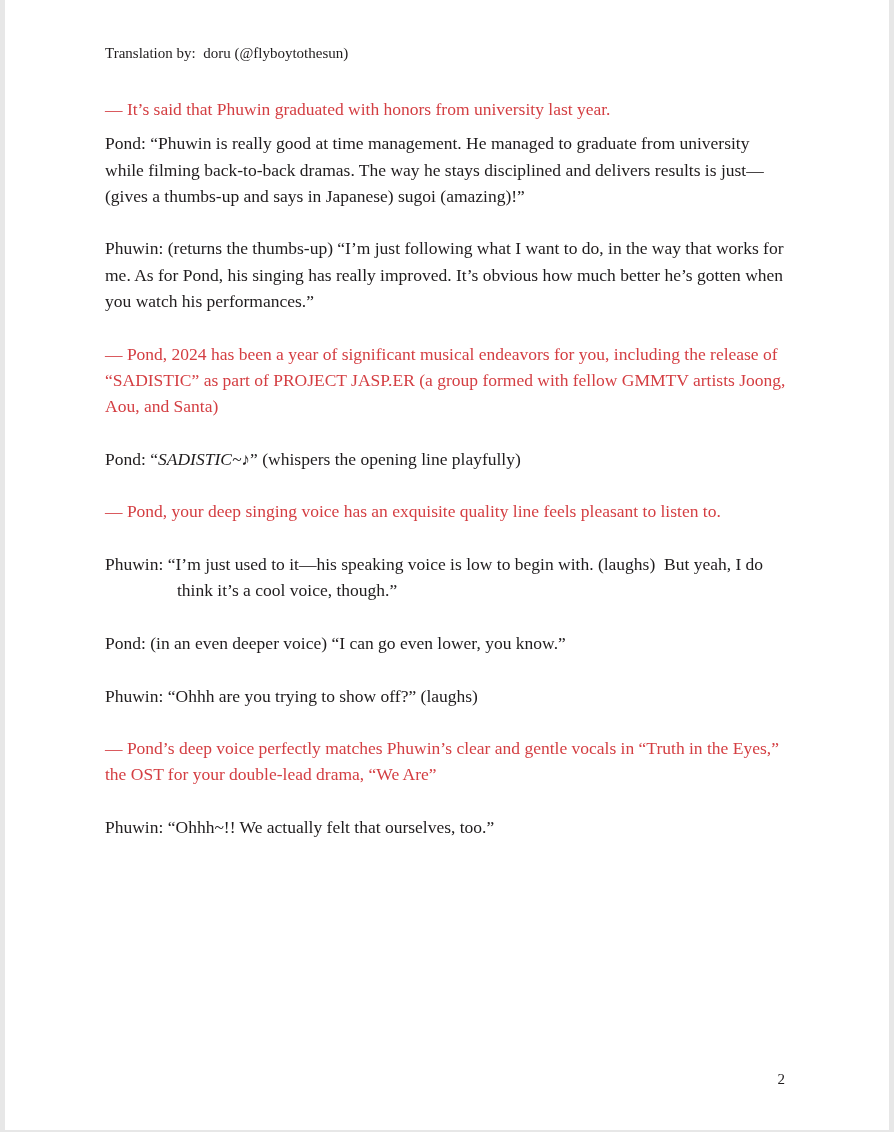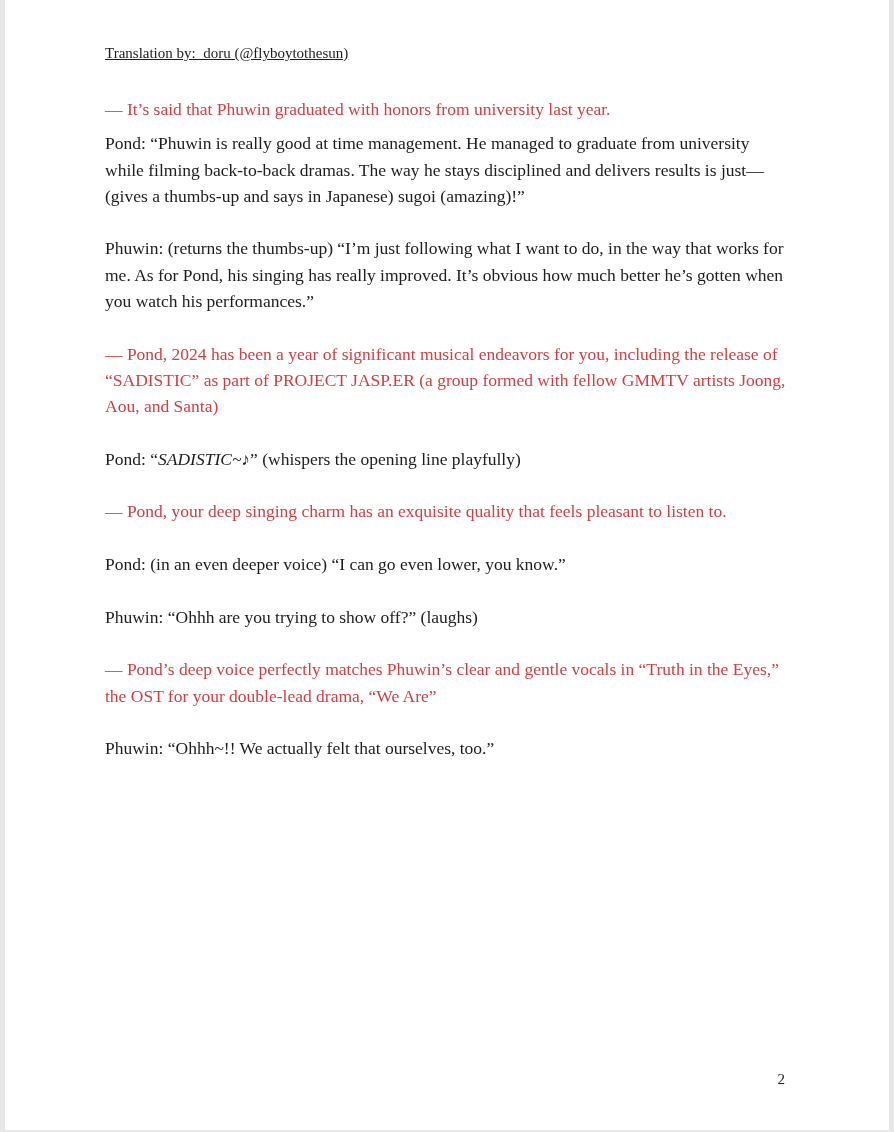--- a/index.html
+++ b/index.html
@@ -24,21 +24,20 @@
     background: #ffffff;
     box-sizing: border-box;
     padding: 42px 99px 0 100px;
     color: #1f1c1d;
   }
   .doc-header {
     font-size: 15px;
     line-height: 22px;
     margin: 0 0 32px 0;
     white-space: pre-wrap;
-    text-decoration: underline;
   }
   .para {
     font-size: 17.5px;
     line-height: 26.3px;
     margin: 0 0 26.3px 0;
     white-space: pre-wrap;
   }
   .para.question { color: #d43e42; }
   .para.no-gap { margin-bottom: 8px; }
   .para.hanging {
@@ -67,24 +66,25 @@
 
     <p class="para">Pond: “Phuwin is really good at time management. He managed to graduate from university while filming back-to-back dramas. The way he stays disciplined and delivers results is just— (gives a thumbs-up and says in Japanese) sugoi (amazing)!”</p>
 
     <p class="para">Phuwin: (returns the thumbs-up) “I’m just following what I want to do, in the way that works for me. As for Pond, his singing has really improved. It’s obvious how much better he’s gotten when you watch his performances.”</p>
 
     <p class="para question">— Pond, 2024 has been a year of significant musical endeavors for you, including the release of “SADISTIC” as part of PROJECT JASP.ER (a group formed with fellow GMMTV artists Joong, Aou, and Santa)</p>
 
     <p class="para"><span>Pond: “</span><span class="italic">SADISTIC~♪</span><span>” (whispers the opening line playfully)</span></p>
 
 
-    <p class="para question">— Pond, your deep singing charm has an exquisite quality that feels pleasant to listen to.</p>
+    <p class="para question">— Pond, your deep singing voice has an exquisite quality line feels pleasant to listen to.</p>
 
 
 
+    <p class="para hanging">Phuwin: “I’m just used to it—his speaking voice is low to begin with. (laughs)  But yeah, I do think it’s a cool voice, though.”</p>
 
     <p class="para">Pond: (in an even deeper voice) “I can go even lower, you know.”</p>
 
     <p class="para">Phuwin: “Ohhh are you trying to show off?” (laughs)</p>
 
     <p class="para question">— Pond’s deep voice perfectly matches Phuwin’s clear and gentle vocals in “Truth in the Eyes,” the OST for your double-lead drama, “We Are”</p>
 
     <p class="para">Phuwin: “Ohhh~!! We actually felt that ourselves, too.”</p>
 
     <div class="page-number">2</div>

